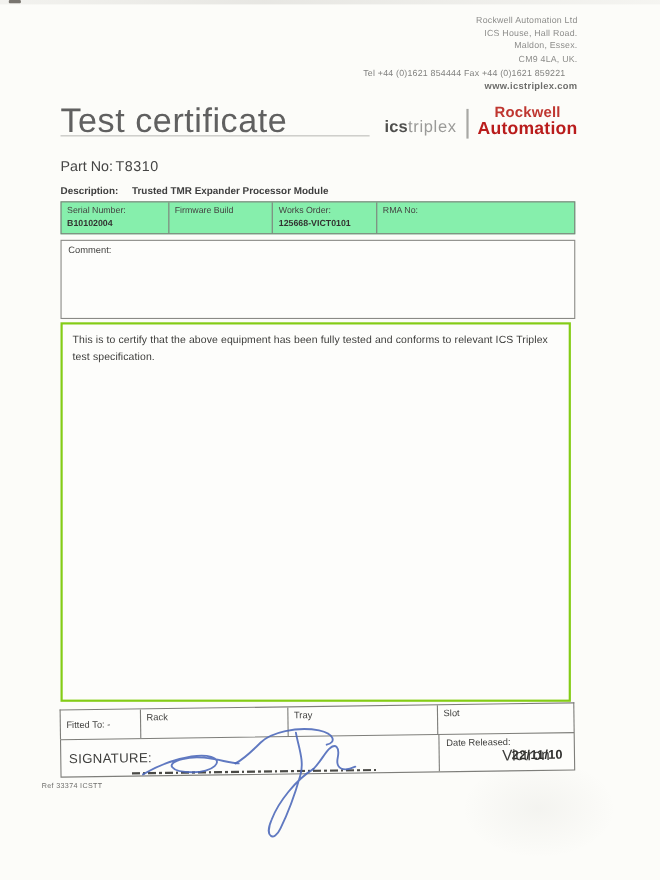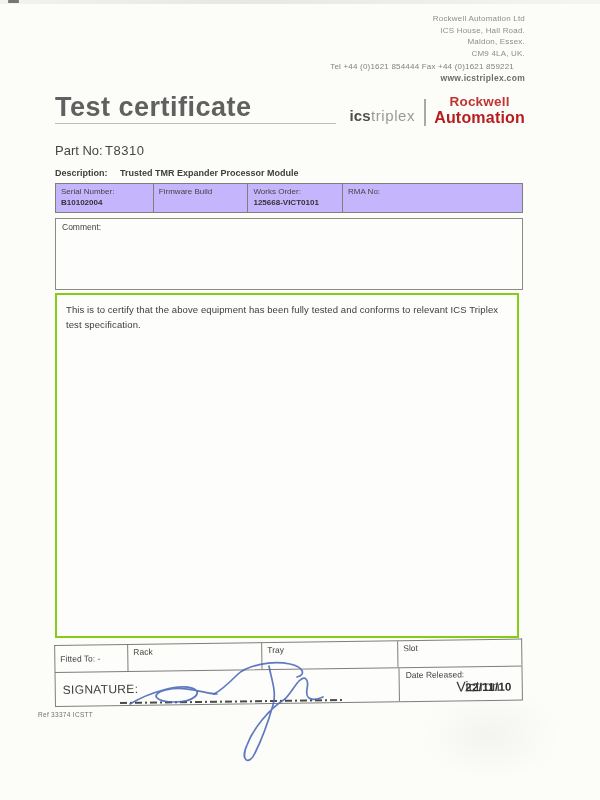--- a/index.html
+++ b/index.html
@@ -42,21 +42,21 @@
     font-size: 8px; color: #81817f; letter-spacing: .2px;
   }
   .website {
     position: absolute; top: 73px; right: 75px;
     font-size: 8.5px; font-weight: bold; color: #6d6d6b; letter-spacing: .3px;
   }
 
   
   .title {
     position: absolute; left: 55px; top: 92px;
-    font-size: 27px; font-weight: 700; color: #606060; letter-spacing: .5px;
+    font-size: 31px; font-weight: 400; color: #606060; letter-spacing: .5px;
   }
   .title-rule {
     position: absolute; left: 55px; top: 123px; width: 281px; height: 1px;
     background: #bdbdb9;
   }
 
   
   .logo {
     position: absolute; top: 95px; right: 75px;
     display: flex; align-items: flex-end;
@@ -71,21 +71,21 @@
   
   .part-row { position: absolute; left: 55px; top: 143px; font-size: 13px; color: #454545; }
   .part-row .part-label { display: inline-block; width: 50px; }
   .part-row .part-value { letter-spacing: .5px; }
   .desc-row { position: absolute; left: 55px; top: 168px; font-size: 9px; font-weight: bold; color: #3e3e3e; }
   .desc-row .desc-label { display: inline-block; width: 65px; }
 
   
   .details-table {
     position: absolute; left: 55px; top: 183px; width: 468px; height: 30px;
-    display: flex; border: 1px solid #7e7e7a; background: #c4b5fd;
+    display: flex; border: 1px solid #7e7e7a; background: #86efac;
   }
   .details-cell { border-right: 1px solid #7e7e7a; padding: 2px 5px; overflow: hidden; }
   .details-cell:last-child { border-right: none; }
   .dc-0 { width: 21.0%; } .dc-1 { width: 19.2%; } .dc-2 { width: 20.3%; }
   .dc-3 { width: 20.3%; } .dc-4 { width: 19.2%; }
   .details-header { font-size: 8px; color: #444442; line-height: 11px; white-space: nowrap; }
   .details-value  { font-size: 8px; font-weight: bold; color: #333331; line-height: 11px; white-space: nowrap; }
 
   
   .comment-box {

